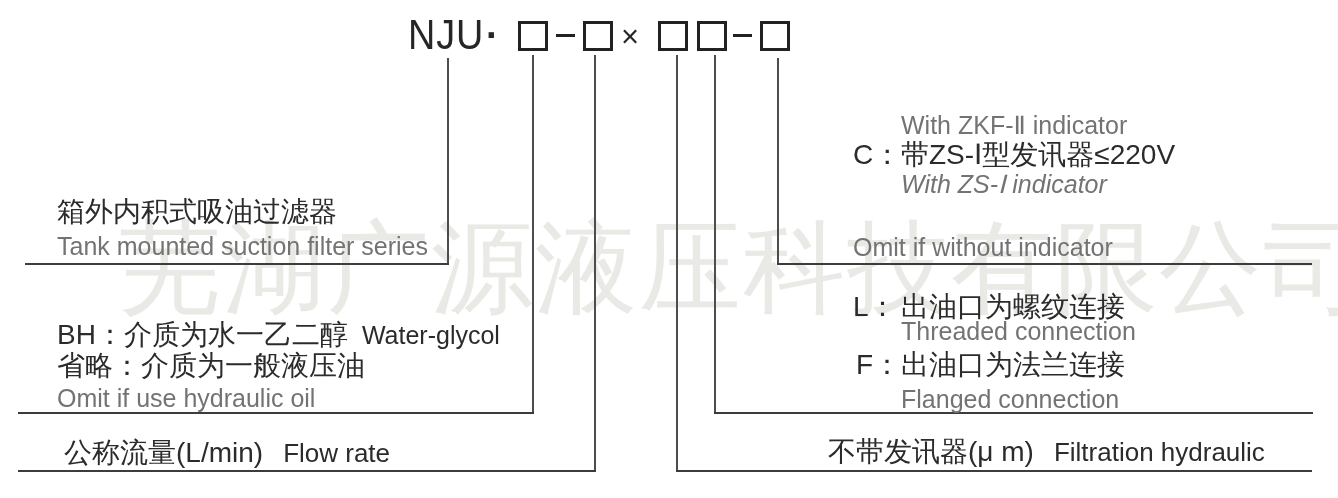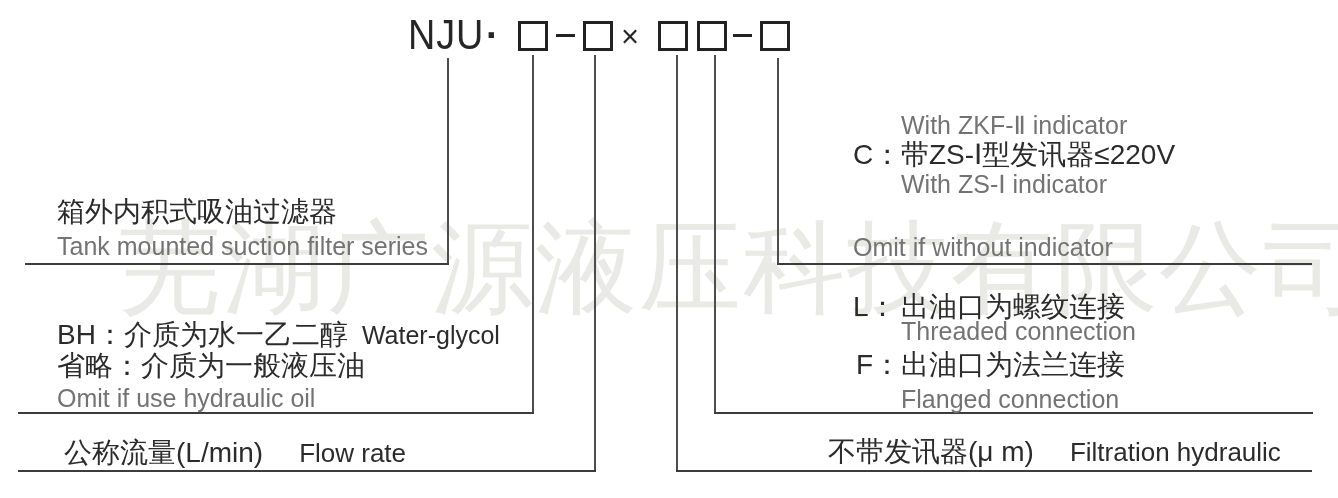--- a/index.html
+++ b/index.html
@@ -53,21 +53,21 @@
   
   .vline{position:absolute;width:2px;background:#4d4d4d;z-index:1;}
   .hrule{position:absolute;height:2px;background:#3c3c3c;z-index:1;}
   
   .lbl{position:absolute;white-space:nowrap;z-index:2;}
   .cjk{font-size:28px;line-height:30px;color:#2b2b2b;}
   .en{font-size:25px;line-height:28px;color:#737373;}
   .key{display:inline-block;width:48px;}
   .indent{padding-left:48px;}
   .subtxt{margin-left:14px;font-size:25px;}
-  .subtxt2{margin-left:36px;font-size:26px;}
+  .subtxt2{margin-left:20px;font-size:26px;}
 </style>
 </head>
 <body>
 
 <div class="page">
 
   <div class="wm">芜湖广源液压科技有限公司</div>
 
   <span class="code-series">NJU</span>
   <span class="code-dot">·</span>
@@ -104,21 +104,21 @@
   <div class="lbl en" style="left:57px;top:384px;">Omit if use hydraulic oil</div>
 
   <div class="lbl cjk" style="left:64px;top:438px;">
     <span>公称流量(L/min)</span><span class="subtxt2">Flow rate</span>
   </div>
 
   <div class="lbl en indent" style="left:853px;top:111px;">With ZKF-Ⅱ indicator</div>
   <div class="lbl cjk" style="left:853px;top:140px;">
     <span class="key">C：</span><span>带ZS-Ⅰ型发讯器≤220V</span>
   </div>
-  <div class="lbl en indent" style="left:853px;top:170px;">With ZS-Ⅰ indicator</div>
+  <div class="lbl en indent" style="left:853px;top:170px;font-style:italic;">With ZS-Ⅰ indicator</div>
   <div class="lbl en" style="left:853px;top:233px;">Omit if without indicator</div>
 
   <div class="lbl cjk" style="left:853px;top:292px;">
     <span class="key">L：</span><span>出油口为螺纹连接</span>
   </div>
   <div class="lbl en indent" style="left:853px;top:317px;">Threaded connection</div>
   <div class="lbl cjk" style="left:853px;top:350px;text-align:right;">
     <span class="key">F：</span><span>出油口为法兰连接</span>
   </div>
   <div class="lbl en indent" style="left:853px;top:385px;">Flanged connection</div>

